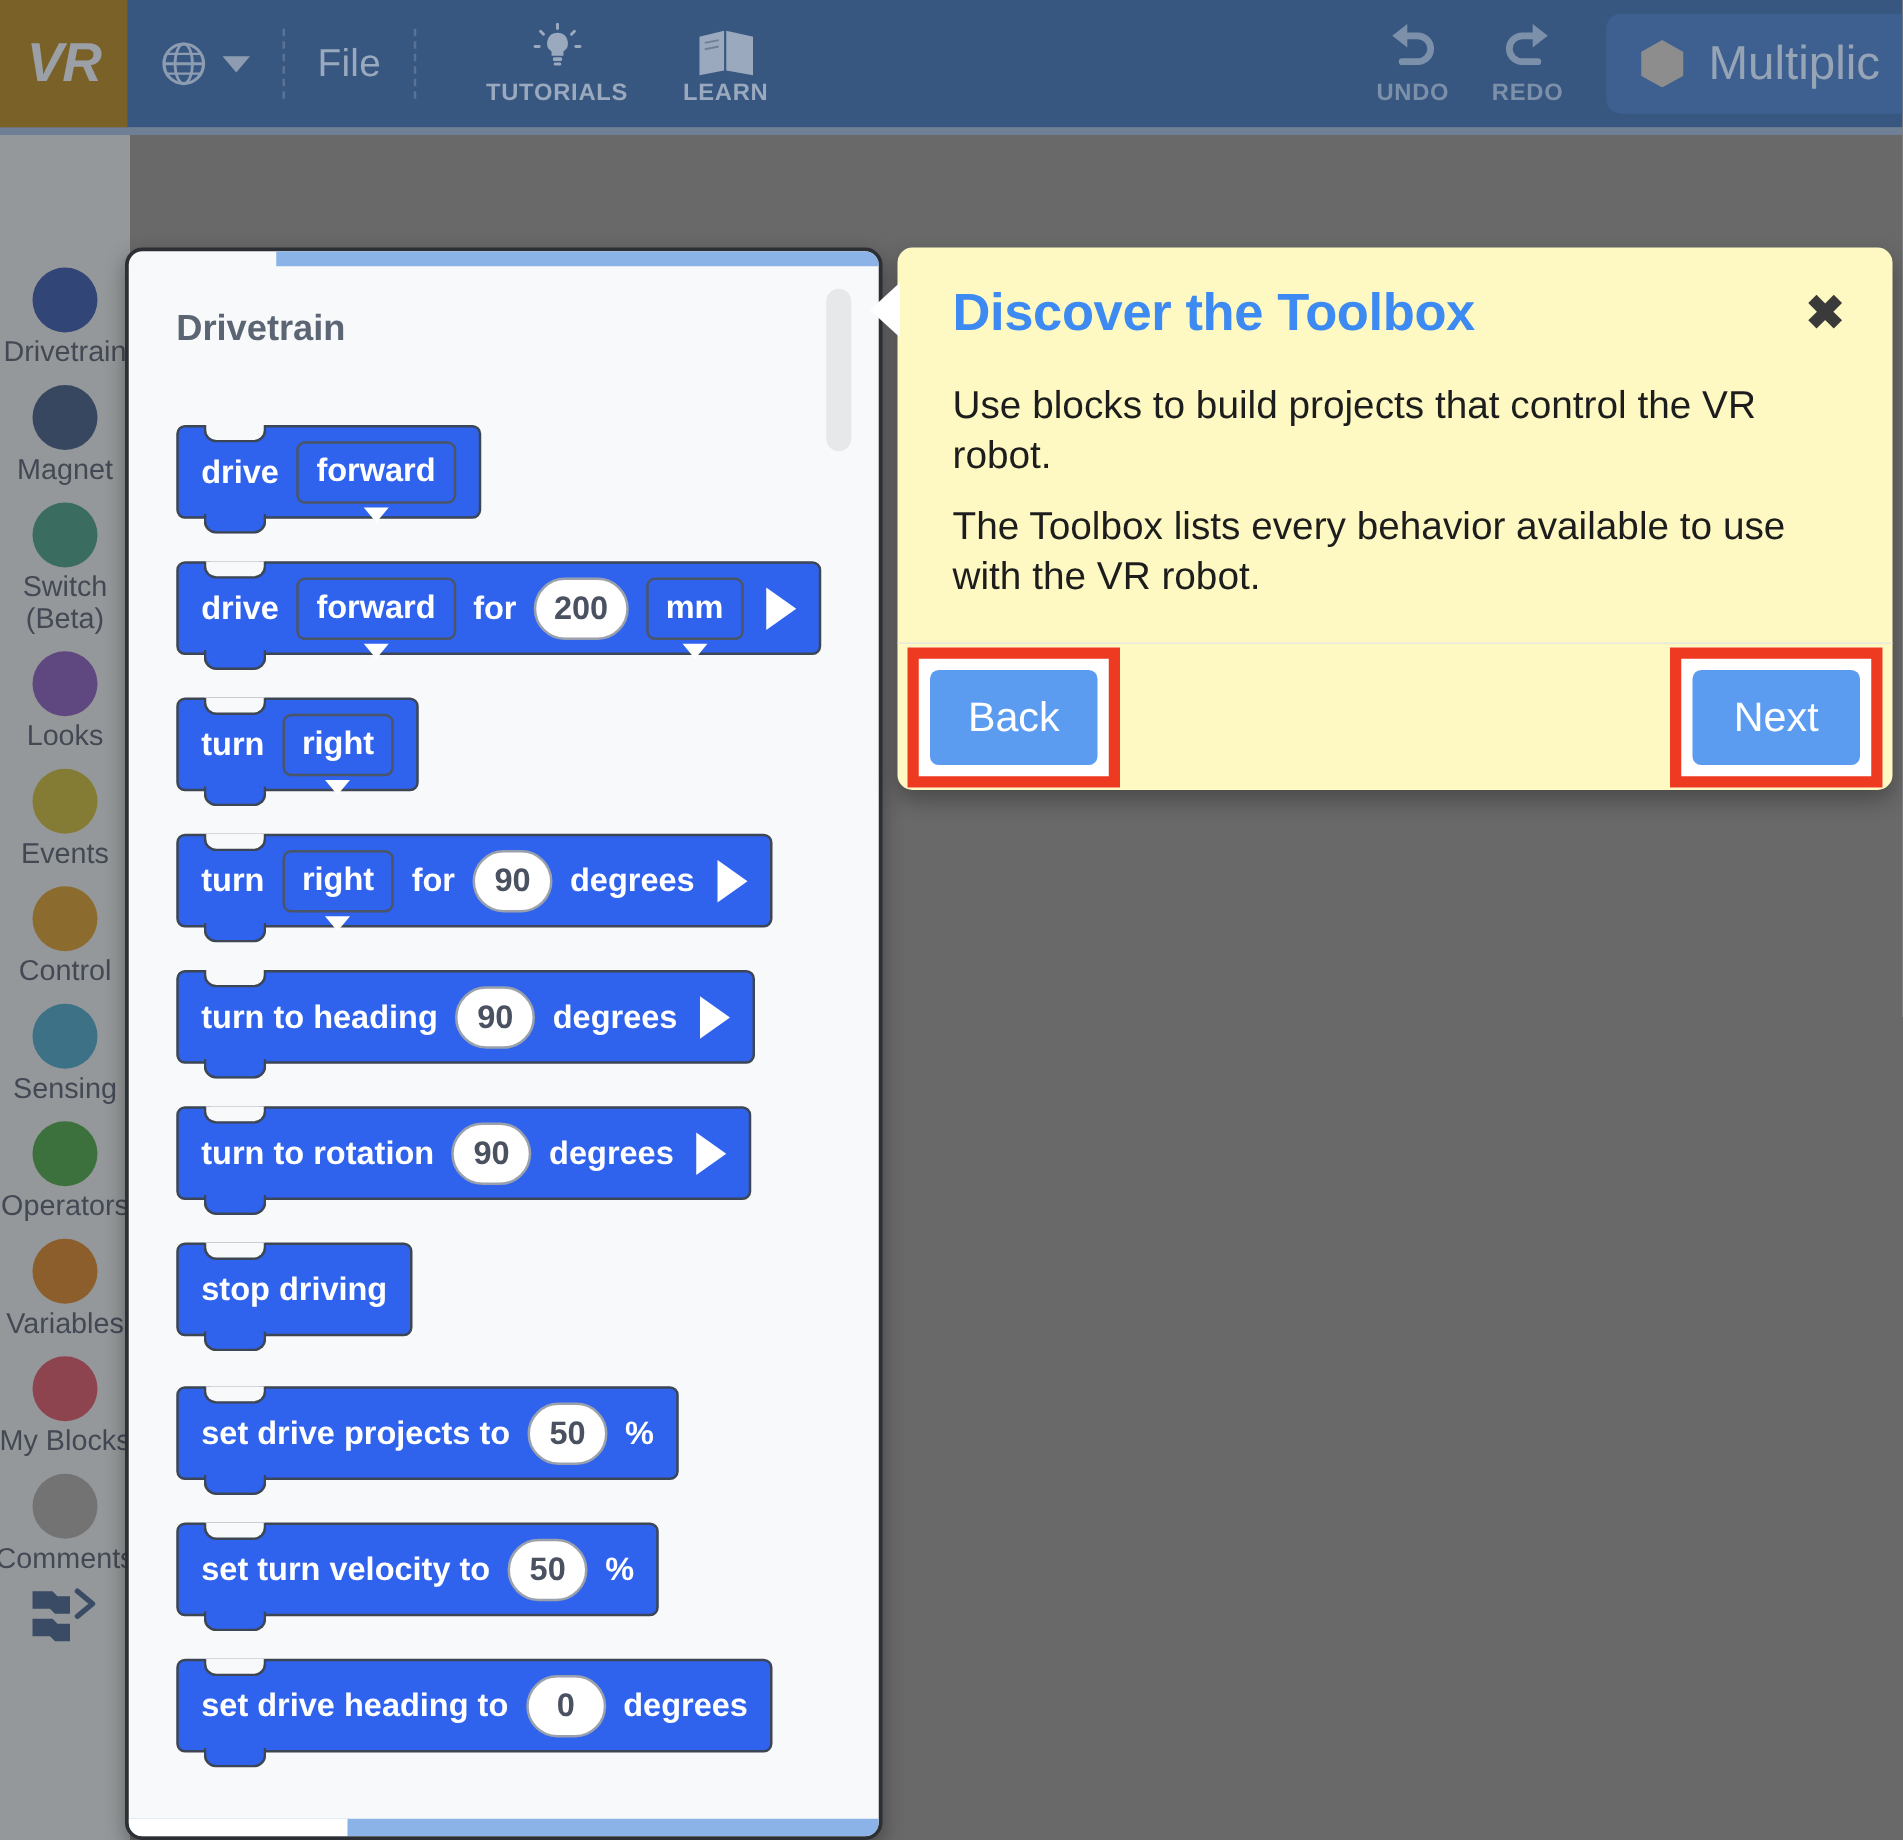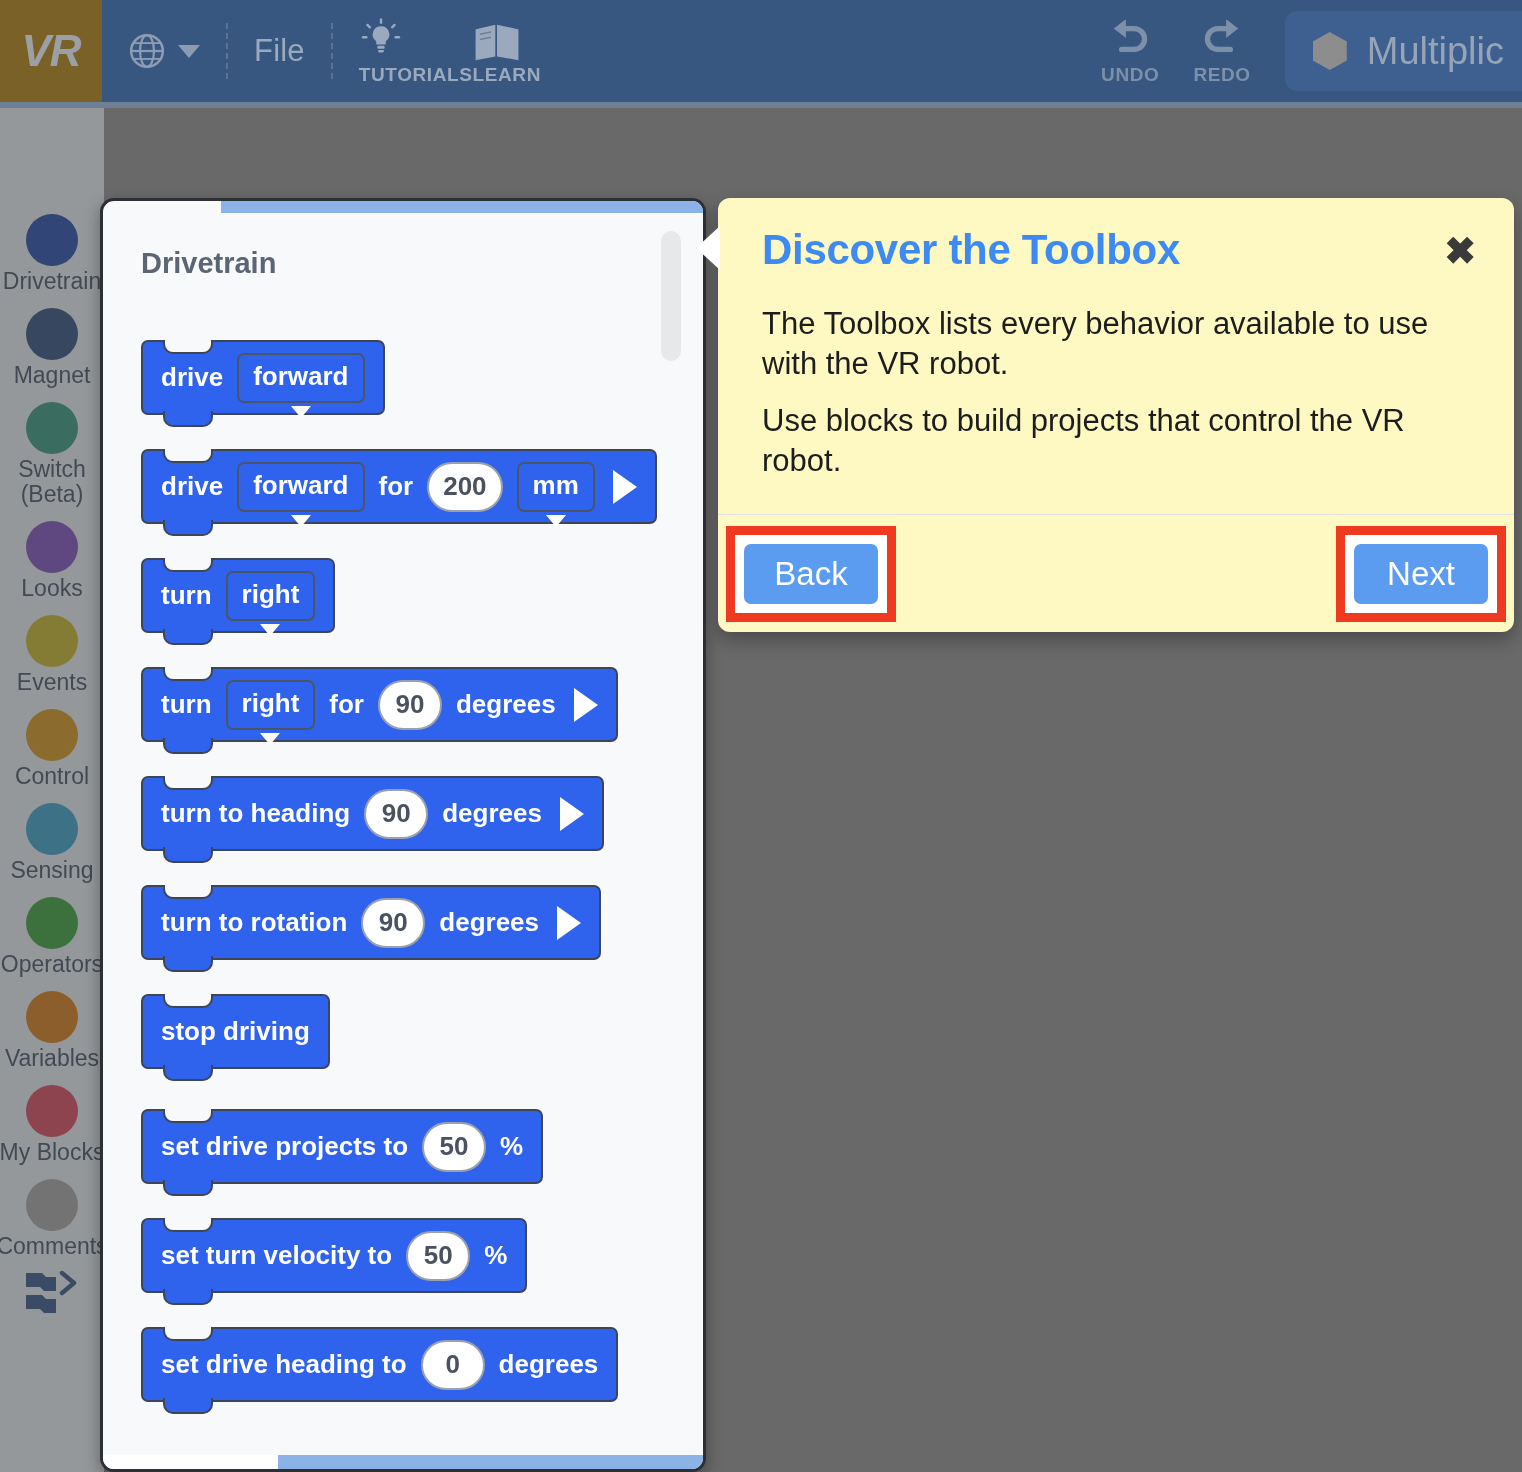--- a/index.html
+++ b/index.html
@@ -45,23 +45,23 @@
   }
   .divider {
     width: 0; height: 56px;
     border-left: 2px dashed #5a7295;
     margin: 0 26px;
   }
   .menu-file {
     font-size: 31px; color: #9aa9bd; letter-spacing: 0.2px;
   }
   .hdr-btn {
-    display: flex; flex-direction: column; align-items: flex-start;
+    display: flex; flex-direction: column; align-items: center;
     justify-content: center; gap: 2px;
-    min-width: 96px;
+    margin-left: 30px; min-width: 96px;
   }
   .hdr-btn .glyph { height: 46px; display: flex; align-items: flex-end; }
   .hdr-btn .cap {
     font-size: 19px; font-weight: bold; color: #9aa9bd;
     letter-spacing: 0.6px;
   }
   .hdr-right {
     position: absolute; right: 0; top: 0; height: 102px;
     display: flex; align-items: center;
   }
@@ -287,21 +287,21 @@
     padding: 9px;
     display: inline-block;
   }
   .nav-btn {
     background: #5b9bf0;
     color: #ffffff;
     border: none;
     border-radius: 7px;
     font-family: "Liberation Sans", sans-serif;
     font-size: 33px;
-    width: 134px; height: 60px;
+    width: 134px; height: 76px;
     cursor: pointer;
   }
 </style>
 </head>
 <body>
 
 <div id="root">
 
   <div class="header">
 
@@ -557,22 +557,22 @@
 
   <div class="popup">
     <span class="popup-arrow"></span>
 
     <div class="popup-head">
       <h1 class="popup-title">Discover the Toolbox</h1>
       <span class="close-x">✖</span>
     </div>
 
     <div class="popup-body">
+      <p>Use blocks to build projects that control the VR robot.</p>
       <p>The Toolbox lists every behavior available to use with the VR robot.</p>
-      <p>Use blocks to build projects that control the VR robot.</p>
     </div>
 
     <div class="popup-footer">
       <span class="hl-box">
         <button class="nav-btn">Back</button>
       </span>
       <span class="hl-box">
         <button class="nav-btn">Next</button>
       </span>
     </div>

